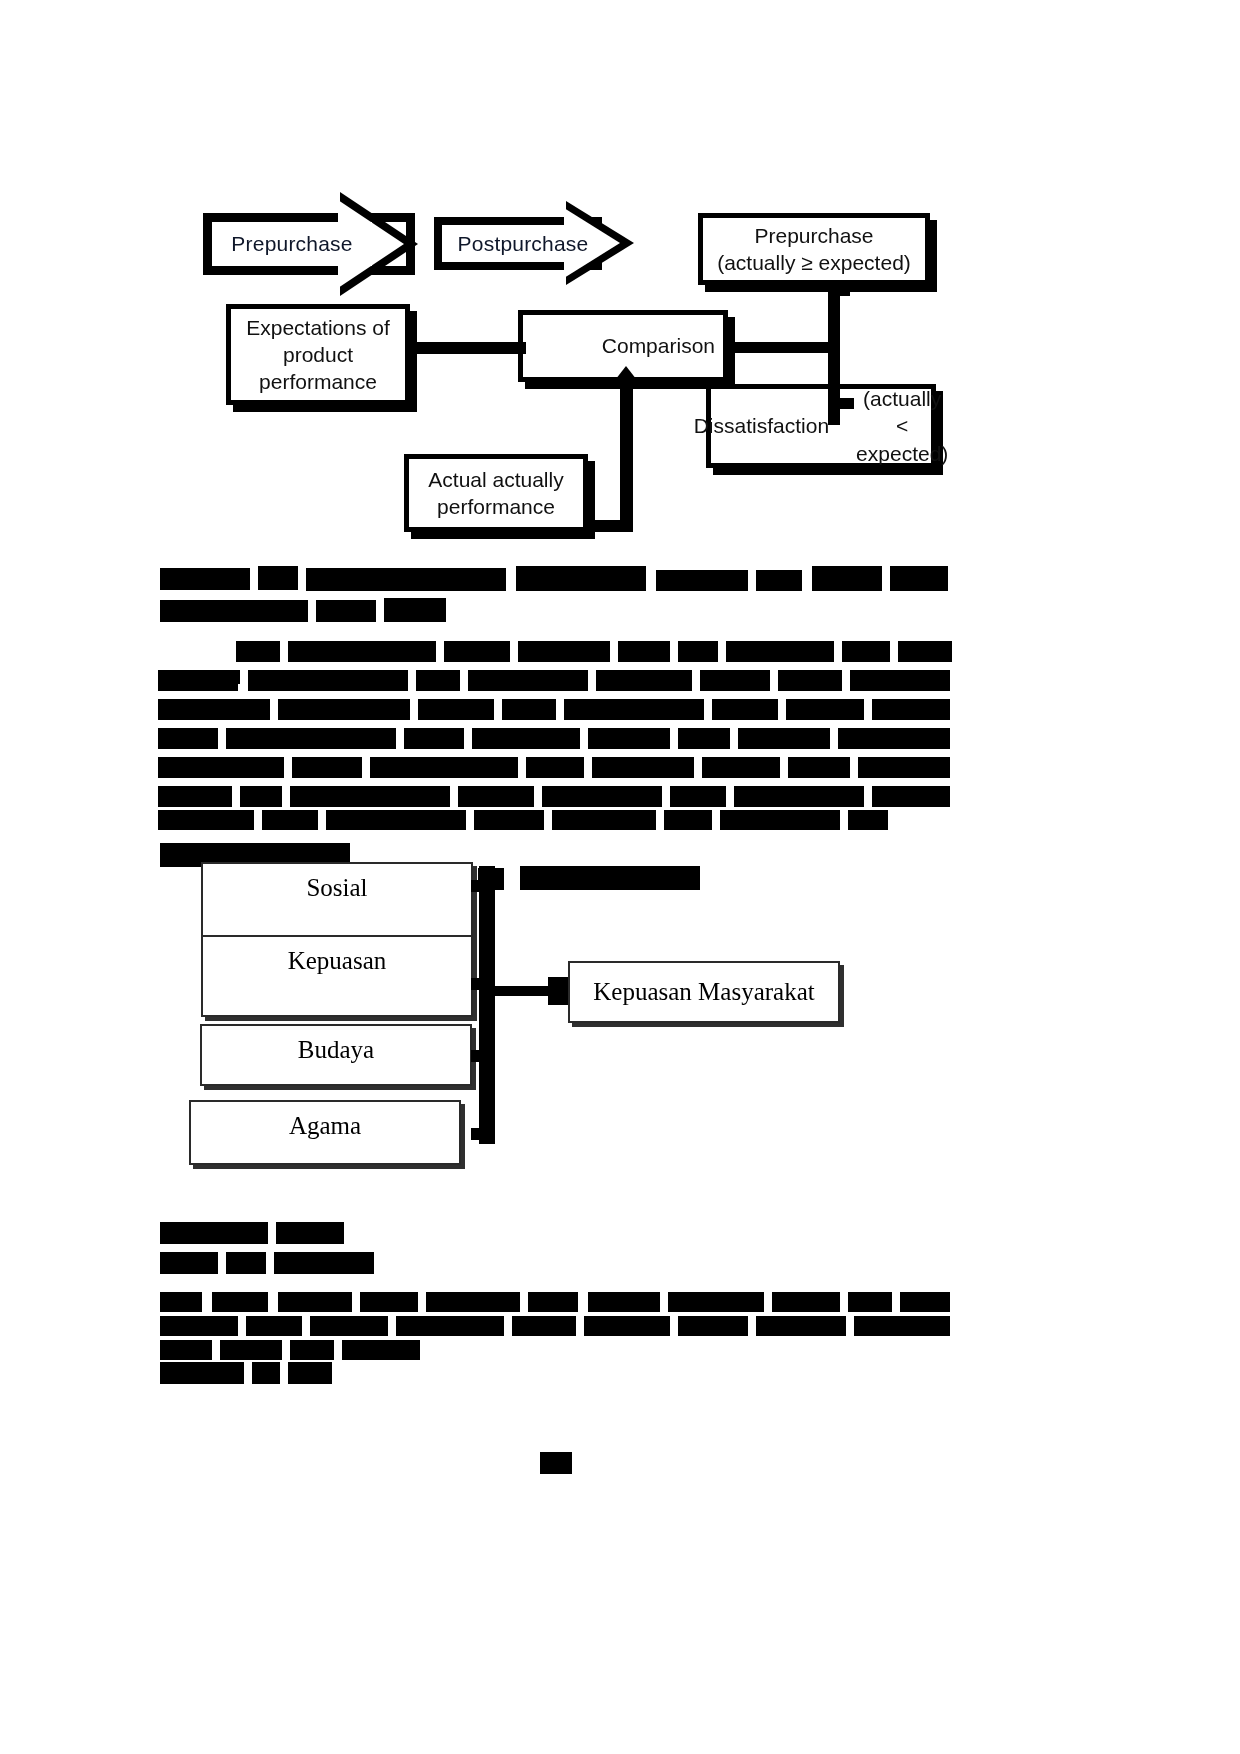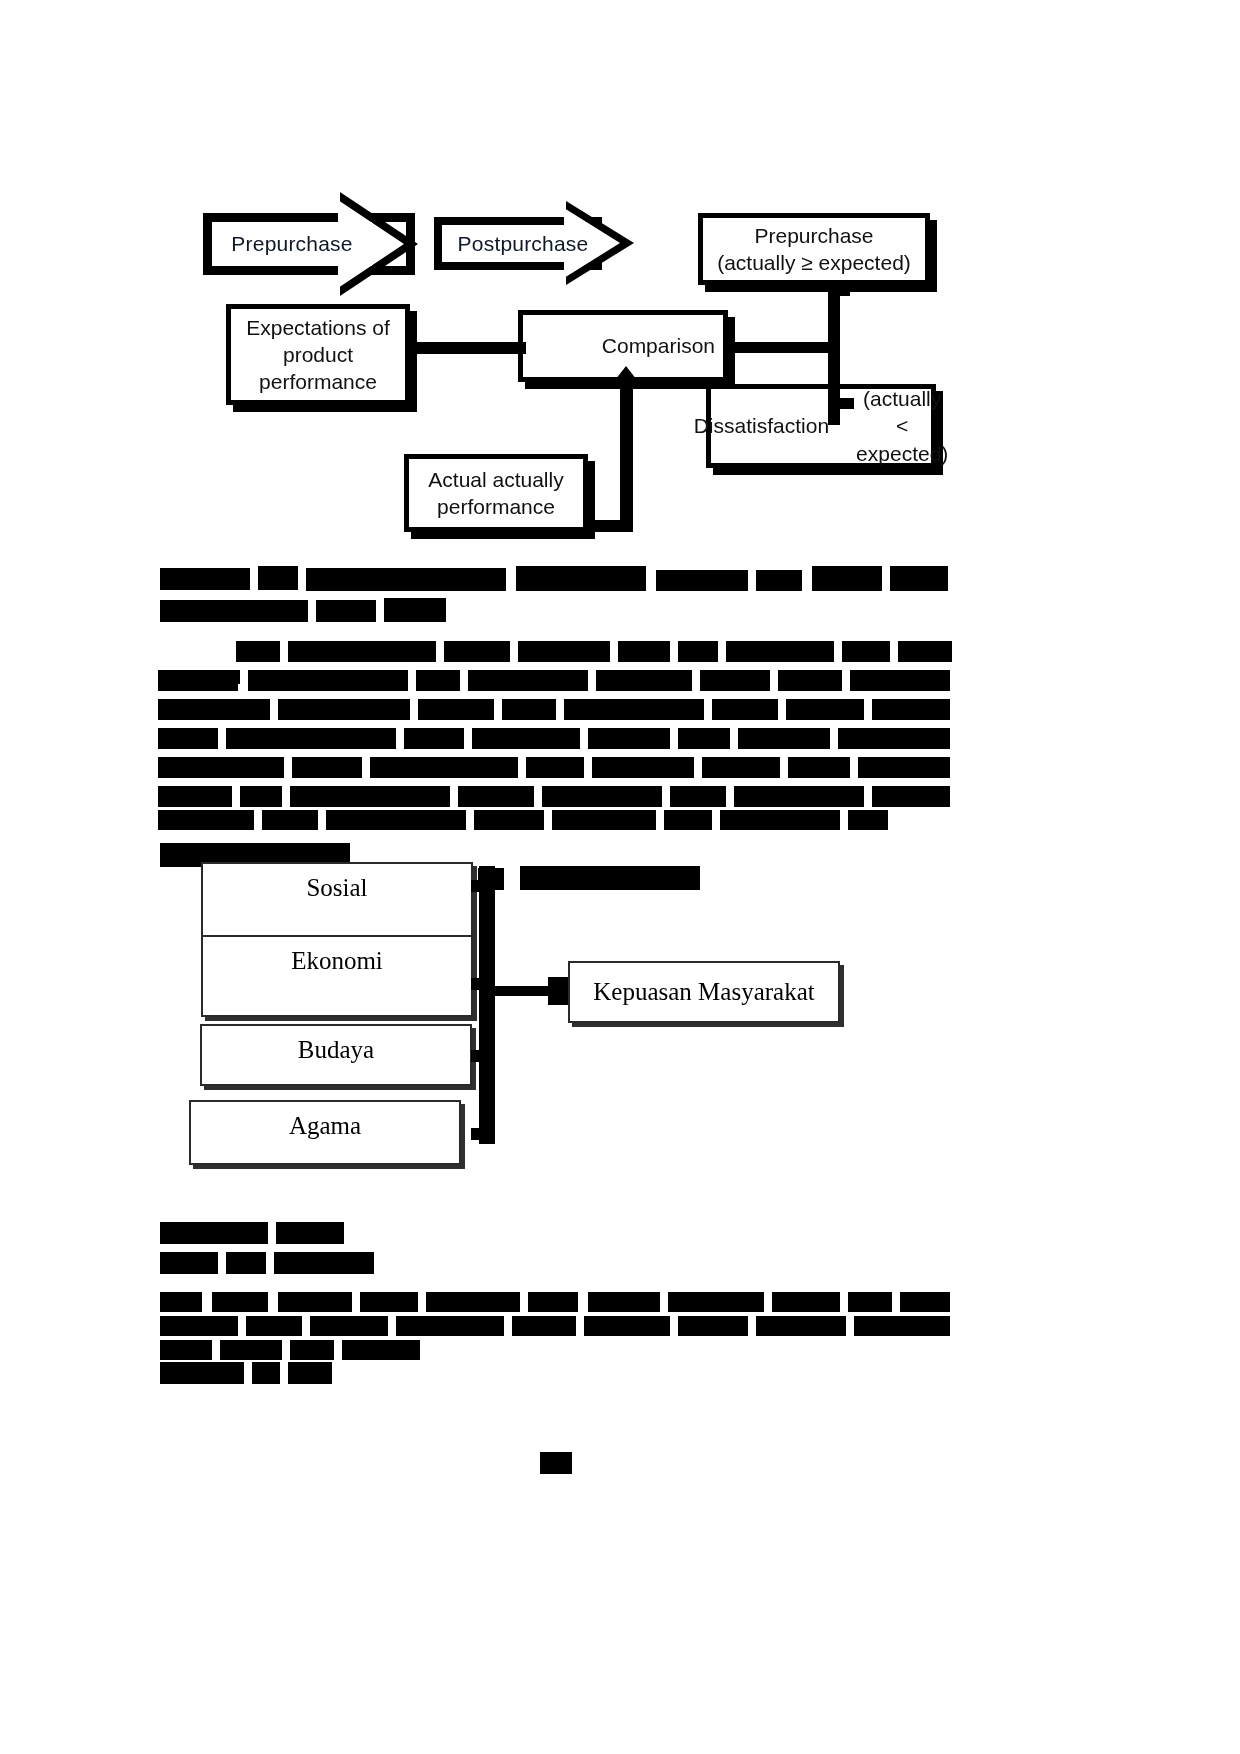--- a/index.html
+++ b/index.html
@@ -220,21 +220,21 @@
 
   <div class="redact" style="left:160px; top:843px; width:190px; height:24px;"></div>
 
   <div id="fig2">
 
     <div class="serifbox" style="left:201px; top:862px; width:272px; height:78px;">
       <span>Sosial</span>
     </div>
 
     <div class="serifbox" style="left:201px; top:935px; width:272px; height:82px;">
-      <span>Ekonomi</span>
+      <span>Kepuasan</span>
     </div>
 
     <div class="serifbox" style="left:200px; top:1024px; width:272px; height:62px;">
       <span>Budaya</span>
     </div>
 
     <div class="serifbox" style="left:189px; top:1100px; width:272px; height:65px;">
       <span>Agama</span>
     </div>
 

